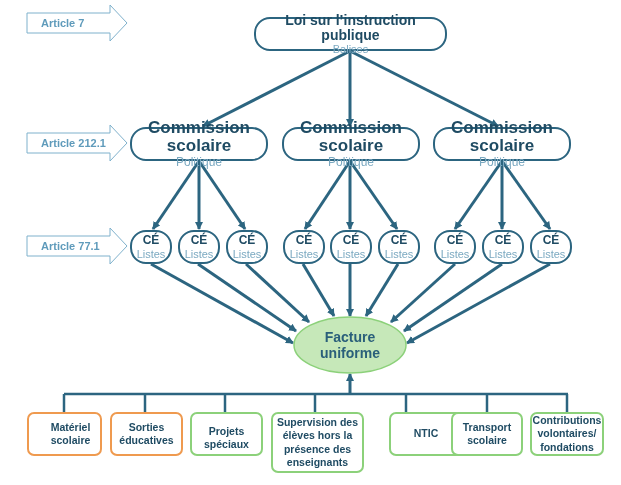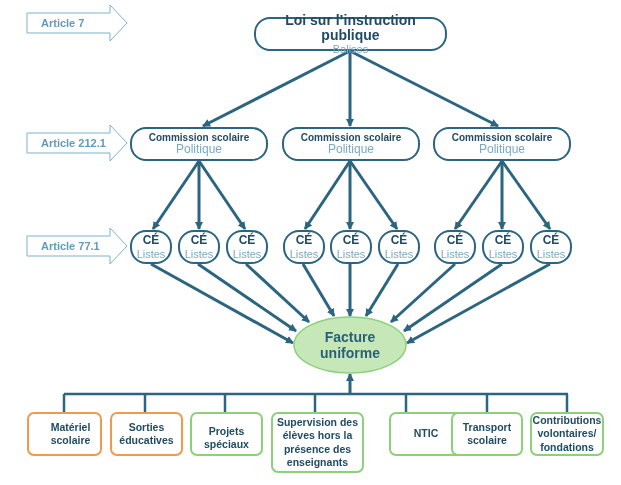--- a/index.html
+++ b/index.html
@@ -6,21 +6,21 @@
   body { width: 621px; height: 485px; position: relative; overflow: hidden;
          font-family: "Liberation Sans", sans-serif; }
   svg#wires { position: absolute; left: 0; top: 0; width: 621px; height: 485px; }
   .box { position: absolute; box-sizing: border-box; background: #fff;
          border: 2px solid #2c6580; border-radius: 16px; text-align: center;
          display: flex; flex-direction: column; justify-content: center; align-items: center; }
   .box .t { color: #1f4b63; font-weight: bold; line-height: 1.1; }
   .box .s { color: #7ba9c1; line-height: 1.1; }
   .law .t { font-size: 14px; }
   .law .s { font-size: 11px; }
-  .cs .t { font-size: 10px; }
+  .cs .t { font-size: 17px; }
   .cs .s { font-size: 12px; }
   .ce .t { font-size: 12px; }
   .ce .s { font-size: 11px; }
   .art { position: absolute; }
   .art span { position: absolute; left: 14px; top: 0; line-height: 100%; color: #5f9bbb;
               font-size: 11px; font-weight: bold; display: flex; align-items: center; height: 100%; }
   .ellipse-label { position: absolute; left: 294px; top: 318px; width: 112px; height: 54px;
                    display: flex; flex-direction: column; justify-content: center; align-items: center;
                    color: #2a5f7a; font-weight: bold; font-size: 14px; line-height: 1.15; text-align: center; }
   .bbox { position: absolute; box-sizing: border-box; background: #fff; border-radius: 7px;

